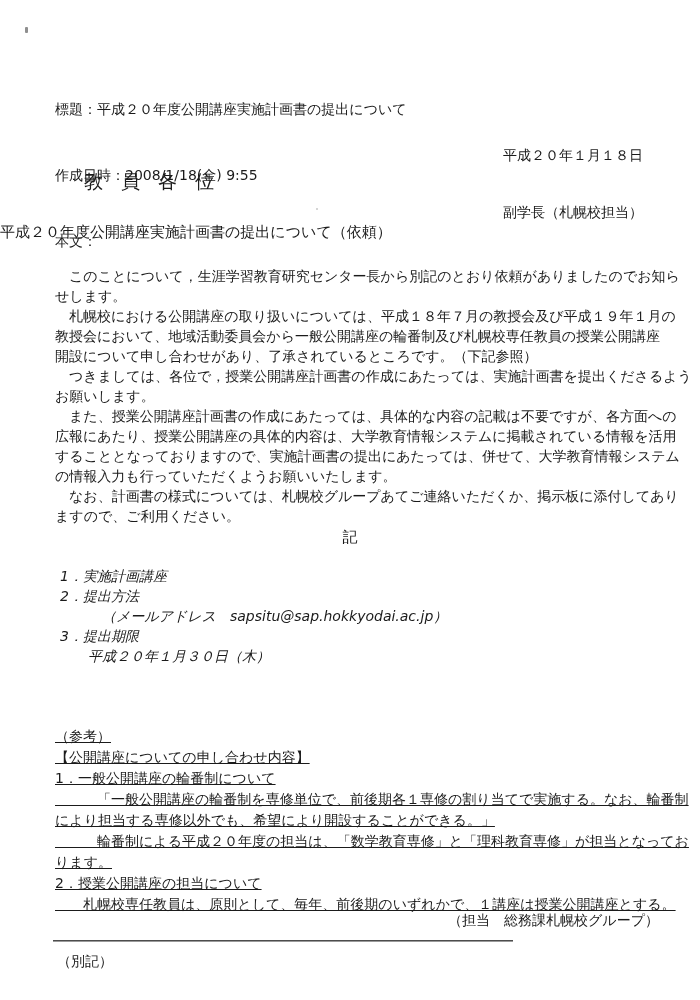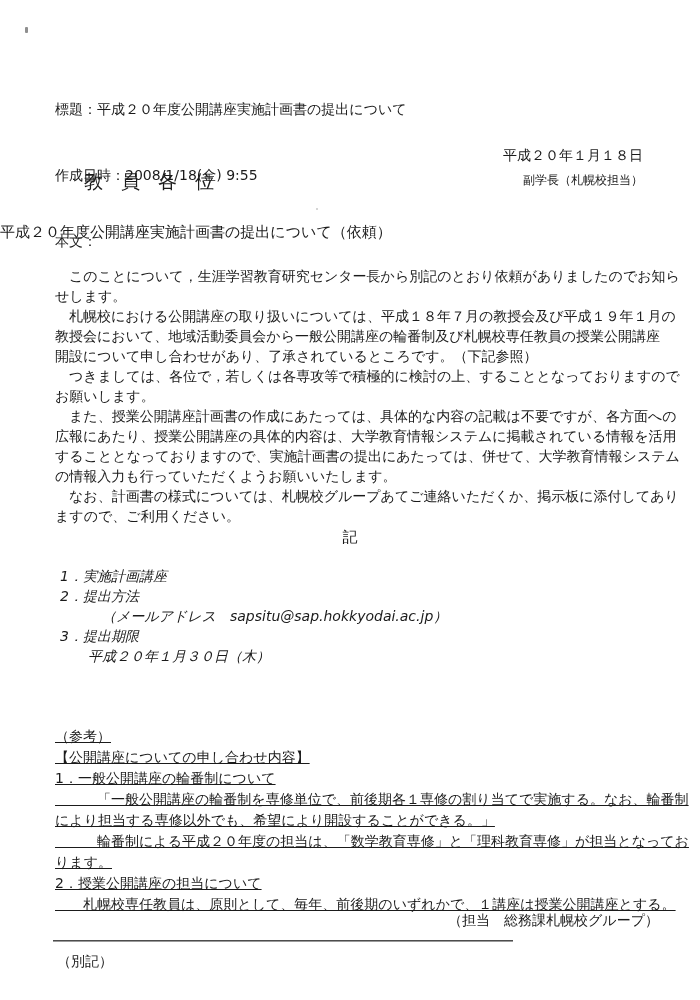--- a/index.html
+++ b/index.html
@@ -9,21 +9,21 @@
     font-family:"DejaVu Sans", sans-serif;
   }
   .page * { box-sizing:border-box; }
   .speck  { position:absolute; background:#8f8f8f; border-radius:1px; }
   .speck1 { left:25px; top:27px; width:3px; height:6px; }
   .speck2 { left:316px; top:208px; width:2px; height:2px; opacity:.5; }
 
   .mail-header { position:absolute; left:55px; top:54px; font-size:14px; line-height:22px; white-space:pre; }
   .letter-date { position:absolute; right:57px; top:147px; font-size:14px; white-space:pre; }
   .addressee   { position:absolute; left:84px; top:169px; font-size:19px; letter-spacing:6px; white-space:pre; }
-  .sender      { position:absolute; right:57px; top:172px; font-size:12px; white-space:pre; }
+  .sender      { position:absolute; right:57px; top:204px; font-size:14px; white-space:pre; }
   .doc-title   { position:absolute; left:0; top:223px; width:700px; text-align:left; font-size:15px; white-space:pre; }
 
   .body-block  { position:absolute; left:55px; top:266px; width:600px; font-size:14px; line-height:20px; }
   .body-block .line { white-space:pre; }
 
   .record-marker { position:absolute; left:0; top:528px; width:700px; text-align:center; font-size:15px; }
   .record-list   { position:absolute; left:60px; top:566px; width:600px; font-size:14px; line-height:20px; }
   .record-list .line { white-space:pre;font-style:italic; }
 
   .reference   { position:absolute; left:55px; top:726px; width:605px; font-size:14px; line-height:21px; }
@@ -52,21 +52,21 @@
   <div class="addressee">教 員 各 位</div>
   <div class="sender">副学長（札幌校担当）</div>
   <div class="doc-title">平成２０年度公開講座実施計画書の提出について（依頼）</div>
 
   <div class="body-block">
       <div class="line">　このことについて，生涯学習教育研究センター長から別記のとおり依頼がありましたのでお知ら</div>
       <div class="line">せします。</div>
       <div class="line">　札幌校における公開講座の取り扱いについては、平成１８年７月の教授会及び平成１９年１月の</div>
       <div class="line">教授会において、地域活動委員会から一般公開講座の輪番制及び札幌校専任教員の授業公開講座</div>
       <div class="line">開設について申し合わせがあり、了承されているところです。（下記参照）</div>
-      <div class="line">　つきましては、各位で，若しくは各専攻等で積極的に検討の上、することとなっておりますので</div>
+      <div class="line">　つきましては、各位で，授業公開講座計画書の作成にあたっては、実施計画書を提出くださるよう</div>
       <div class="line">お願いします。</div>
       <div class="line">　また、授業公開講座計画書の作成にあたっては、具体的な内容の記載は不要ですが、各方面への</div>
       <div class="line">広報にあたり、授業公開講座の具体的内容は、大学教育情報システムに掲載されている情報を活用</div>
       <div class="line">することとなっておりますので、実施計画書の提出にあたっては、併せて、大学教育情報システム</div>
       <div class="line">の情報入力も行っていただくようお願いいたします。</div>
       <div class="line">　なお、計画書の様式については、札幌校グループあてご連絡いただくか、掲示板に添付してあり</div>
       <div class="line">ますので、ご利用ください。</div>
     </div>
 
   <div class="record-marker">記</div>

